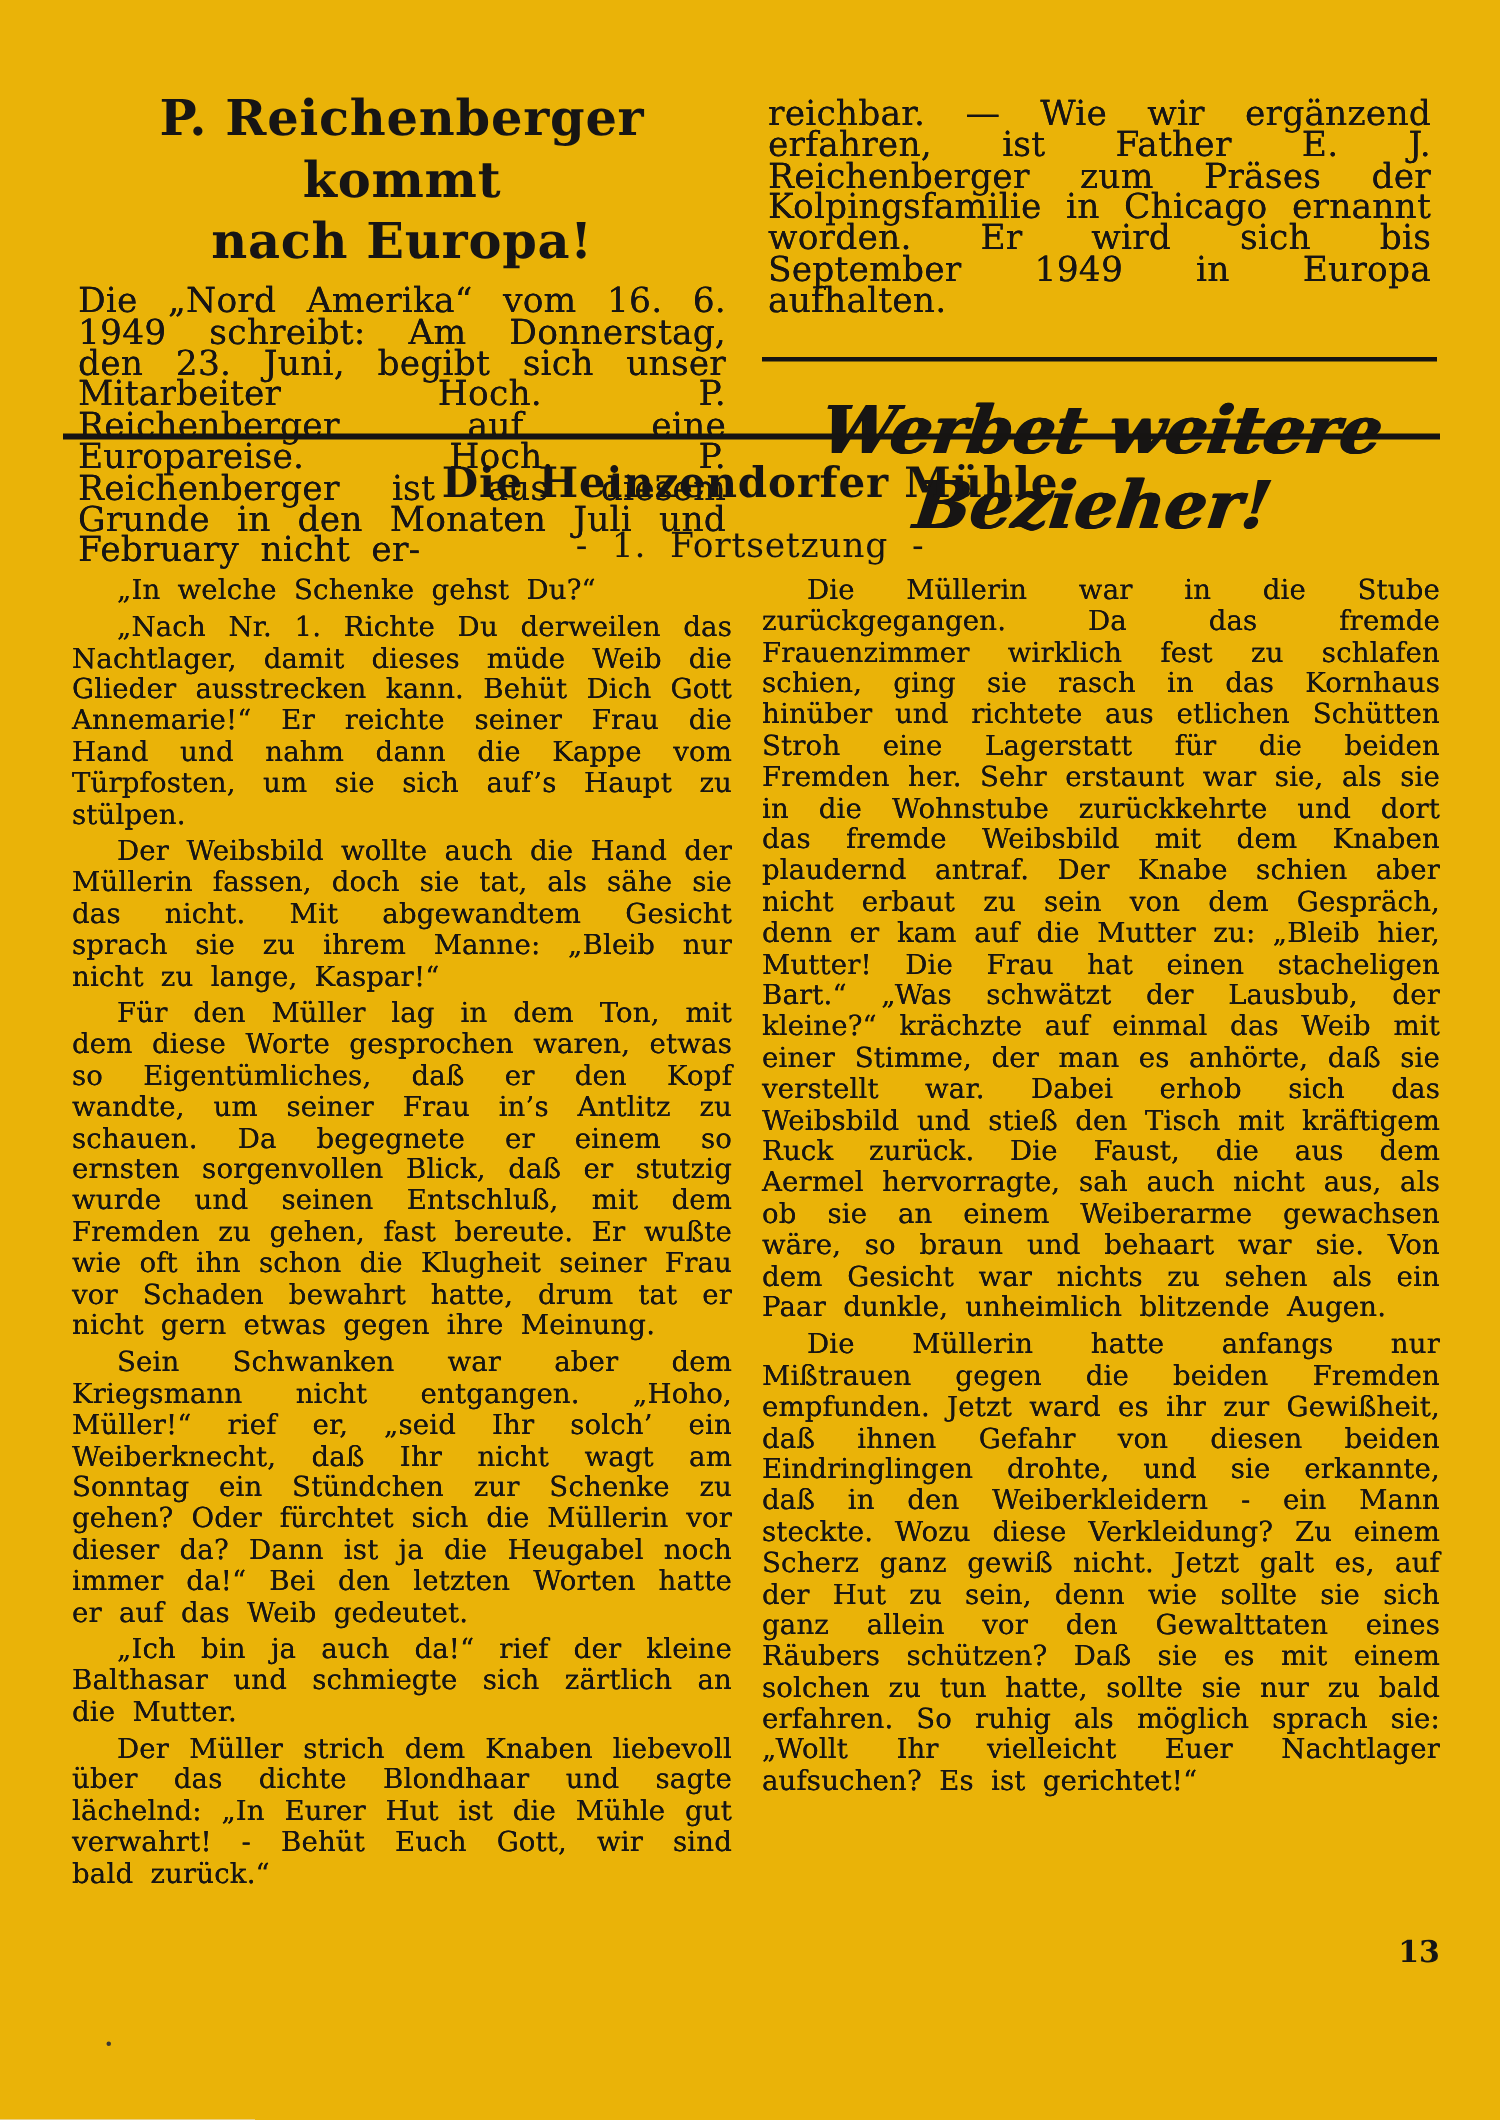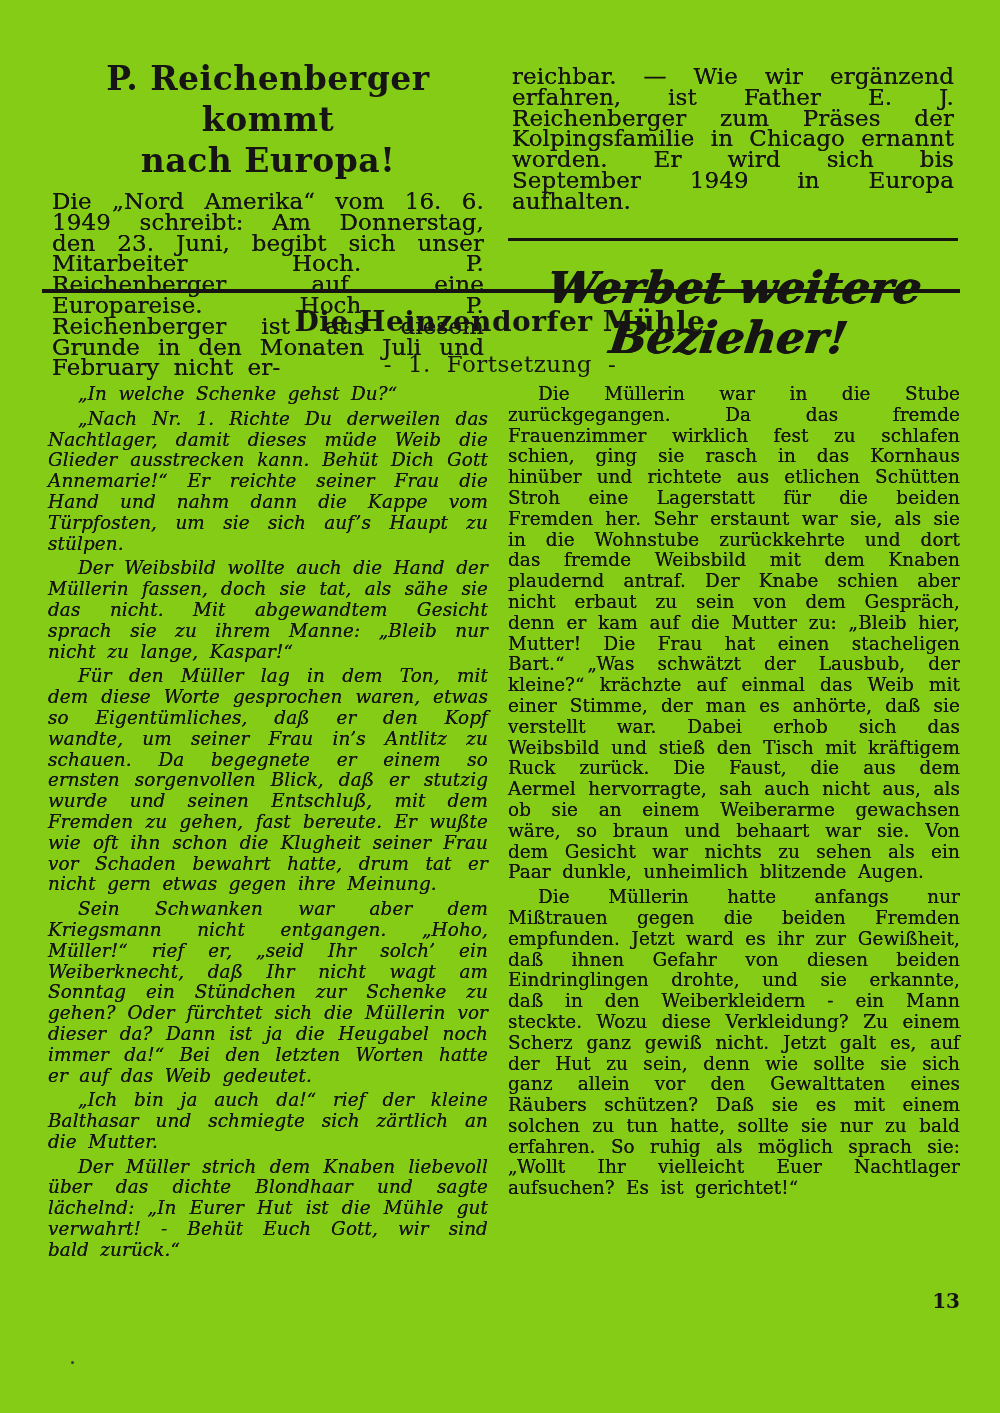--- a/index.html
+++ b/index.html
@@ -1,20 +1,20 @@
 <!DOCTYPE html>
 <html lang="de"><head>
 <meta charset="utf-8">
 <style>
   html,body{margin:0;padding:0;background:#e9e7e2;}
   .page{
     position:relative;
     width:1000px;height:1413px;
     margin:0 auto;
-    background:#84cc16;
+    background:#eab308;
     color:#171514;
     font-family:"DejaVu Serif","Liberation Serif",serif;
     overflow:hidden;
   }
   
   .top-left-col{
     position:absolute;left:48px;top:58px;width:440px;
   }
   .headline{
     text-align:center;
@@ -76,21 +76,21 @@
   .story-col{
     position:absolute;top:384px;
     font-size:18.4px;
     line-height:20.8px;
     text-align:justify;
     word-spacing:0.30em;
     letter-spacing:0.1px;
     text-shadow:0 0 0.4px #171514;
     hyphens:auto;
   }
-  .story-col.left{left:48px;width:440px;font-style:italic;}
+  .story-col.left{left:48px;width:440px;}
   .story-col.right{left:508px;width:452px;}
   .story-col p.para{
     margin:0 0 4px 0;
     text-indent:30px;
   }
   .page-number{
     position:absolute;left:920px;top:1289px;width:40px;
     text-align:right;
     font-weight:bold;
     font-size:20px;

